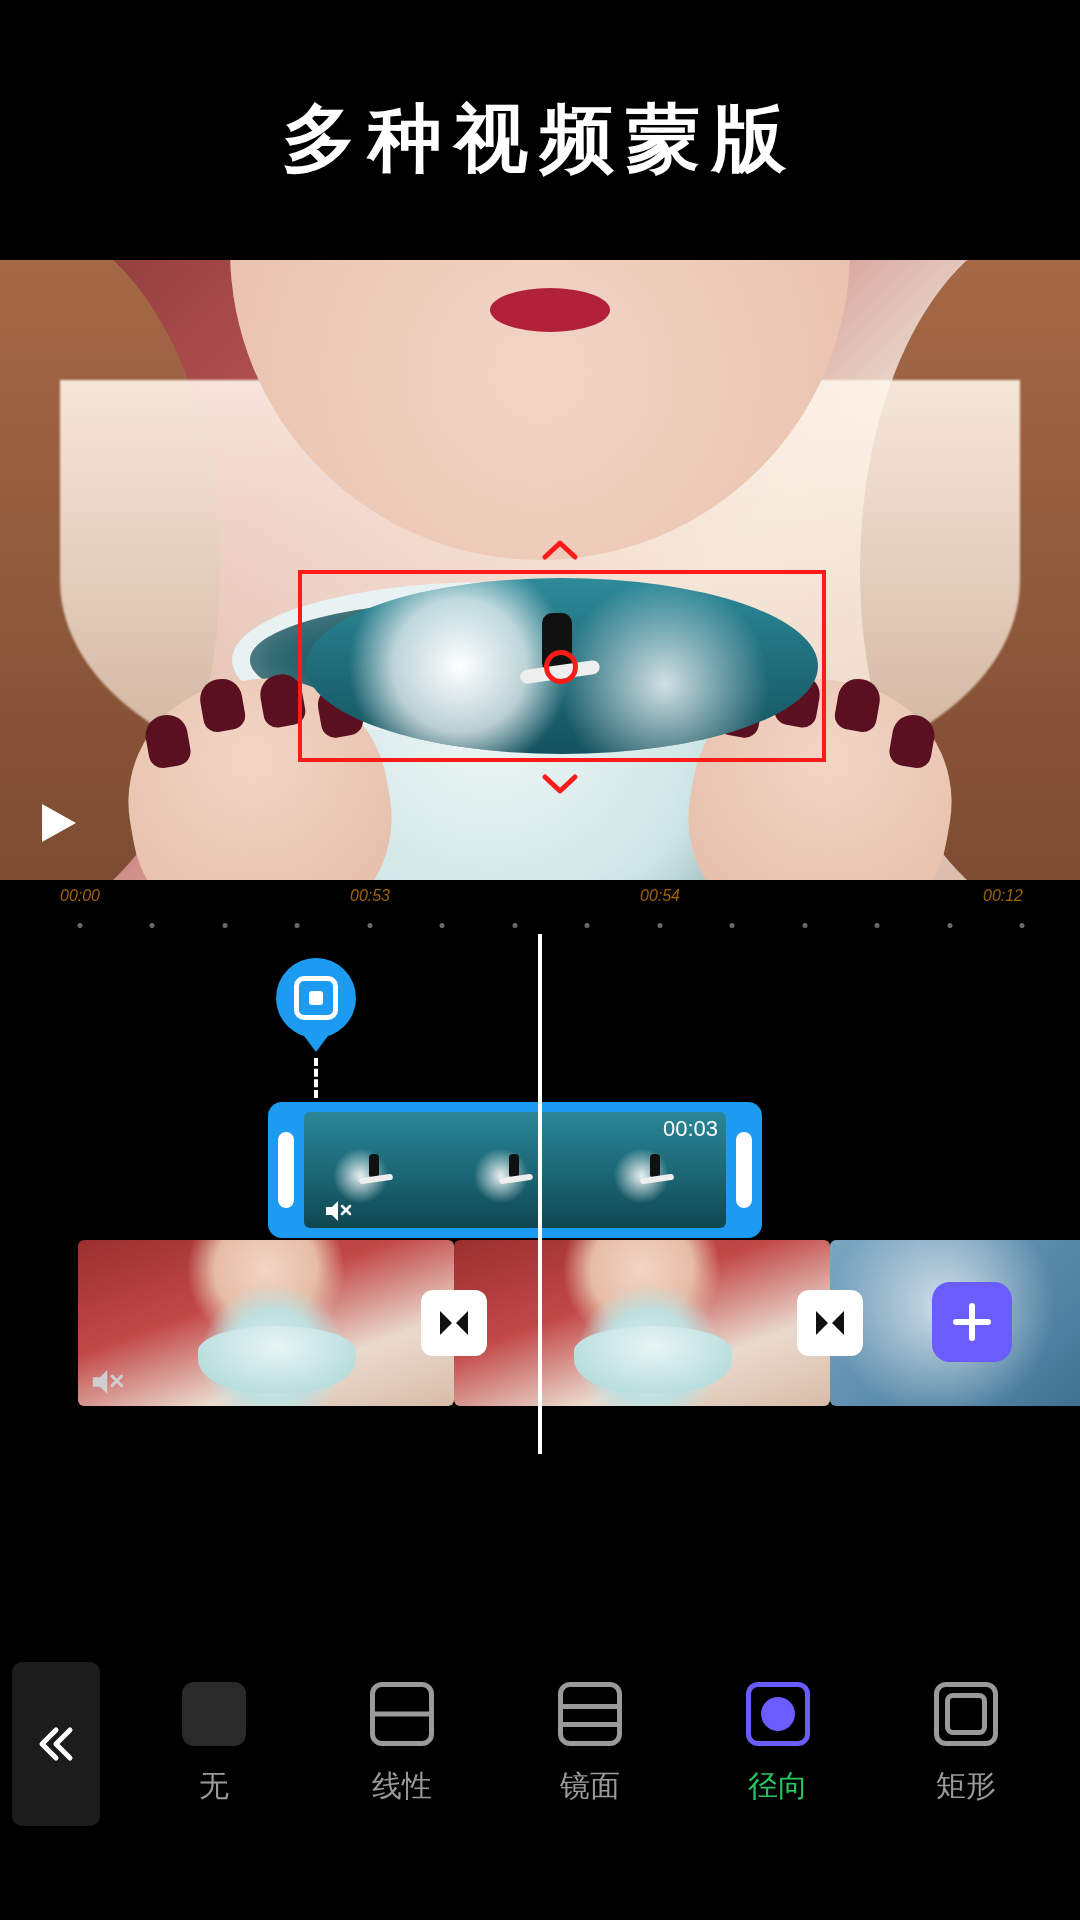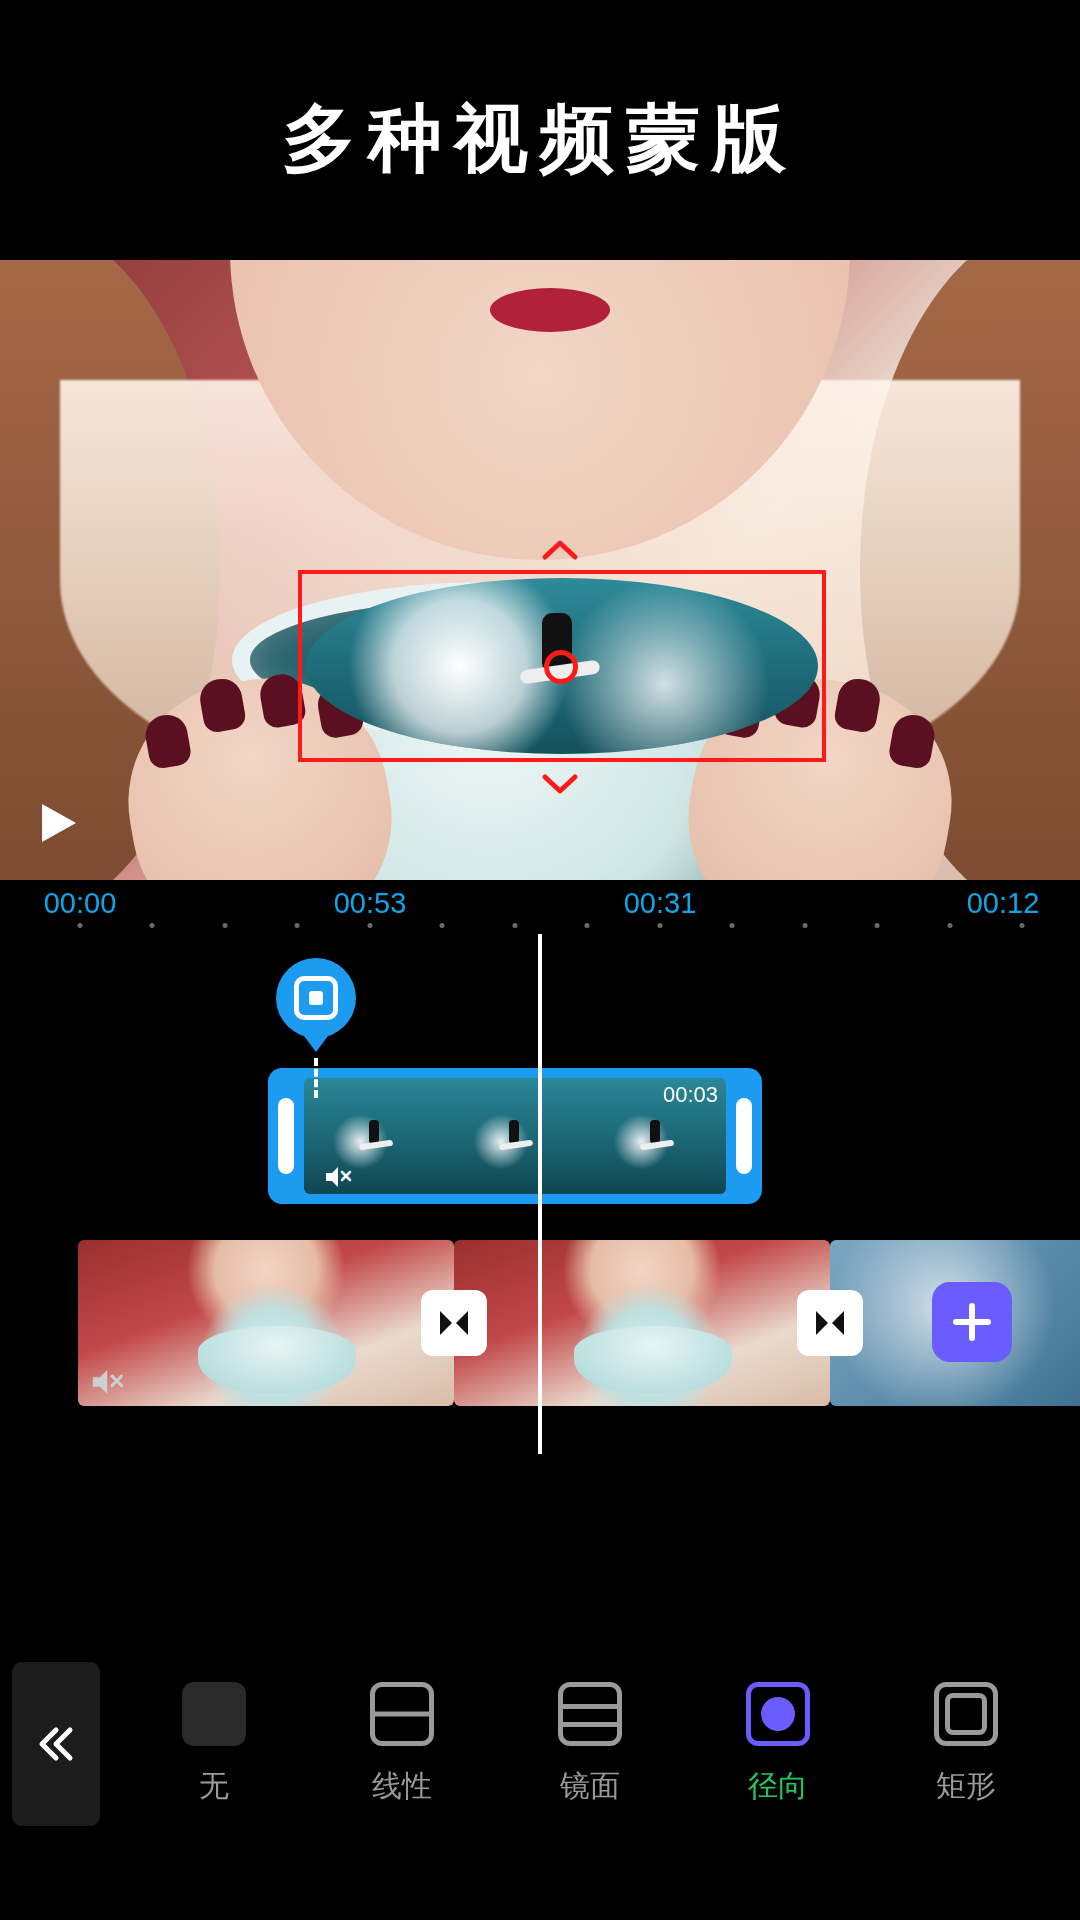--- a/index.html
+++ b/index.html
@@ -144,23 +144,24 @@
   .ruler {
     position: relative;
     height: 54px;
     width: 100%;
     margin-top: 0;
     border-top: 1px solid #000;
   }
   .ruler-label {
     position: absolute;
     top: 6px;
-    font-size: 29px;
-    color: #0ea5e9;
+    font-size: 16px;
+    color: #a16207;
     transform: translateX(-50%);
+    font-style: italic;
   }
   .ruler-dot {
     position: absolute;
     top: 42px;
     width: 5px; height: 5px;
     background: #6a6a6a;
     border-radius: 50%;
     transform: translateX(-50%);
   }
 
@@ -207,21 +208,21 @@
   }
   .kf-dot{width:14px;height:14px;background:#fff;border-radius:3px;}
   .kf-dash{
     position:absolute; top:100px; left:50%; width:0; height:40px;
     border-left:4px dashed #fff; transform:translateX(-50%);
   }
 
   .overlay-clip {
     position: absolute;
     left: 268px;
-    top: 134px;
+    top: 168px;
     width: 494px;
     height: 136px;
     background: #1d9bf0;
     border-radius: 14px;
     display:flex;align-items:center;
     padding: 0 10px;
     gap:10px;
     z-index:20;
   }
   .clip-handle {
@@ -410,21 +411,21 @@
   <div class="play-btn">
     <svg width="46" height="46" viewBox="0 0 46 46">
         <polygon points="8,4 42,23 8,42" fill="#fff"></polygon>
       </svg>
   </div>
 </div>
 
 <div class="ruler">
   <span class="ruler-label" style="left:80px">00:00</span>
   <span class="ruler-label" style="left:370px">00:53</span>
-  <span class="ruler-label" style="left:660px">00:31</span>
+  <span class="ruler-label" style="left:660px">00:54</span>
   <span class="ruler-label" style="left:1003px">00:12</span>
   <span class="ruler-dot" style="left:80px"></span>
   <span class="ruler-dot" style="left:152px"></span>
   <span class="ruler-dot" style="left:225px"></span>
   <span class="ruler-dot" style="left:297px"></span>
   <span class="ruler-dot" style="left:370px"></span>
   <span class="ruler-dot" style="left:442px"></span>
   <span class="ruler-dot" style="left:515px"></span>
   <span class="ruler-dot" style="left:587px"></span>
   <span class="ruler-dot" style="left:660px"></span>

